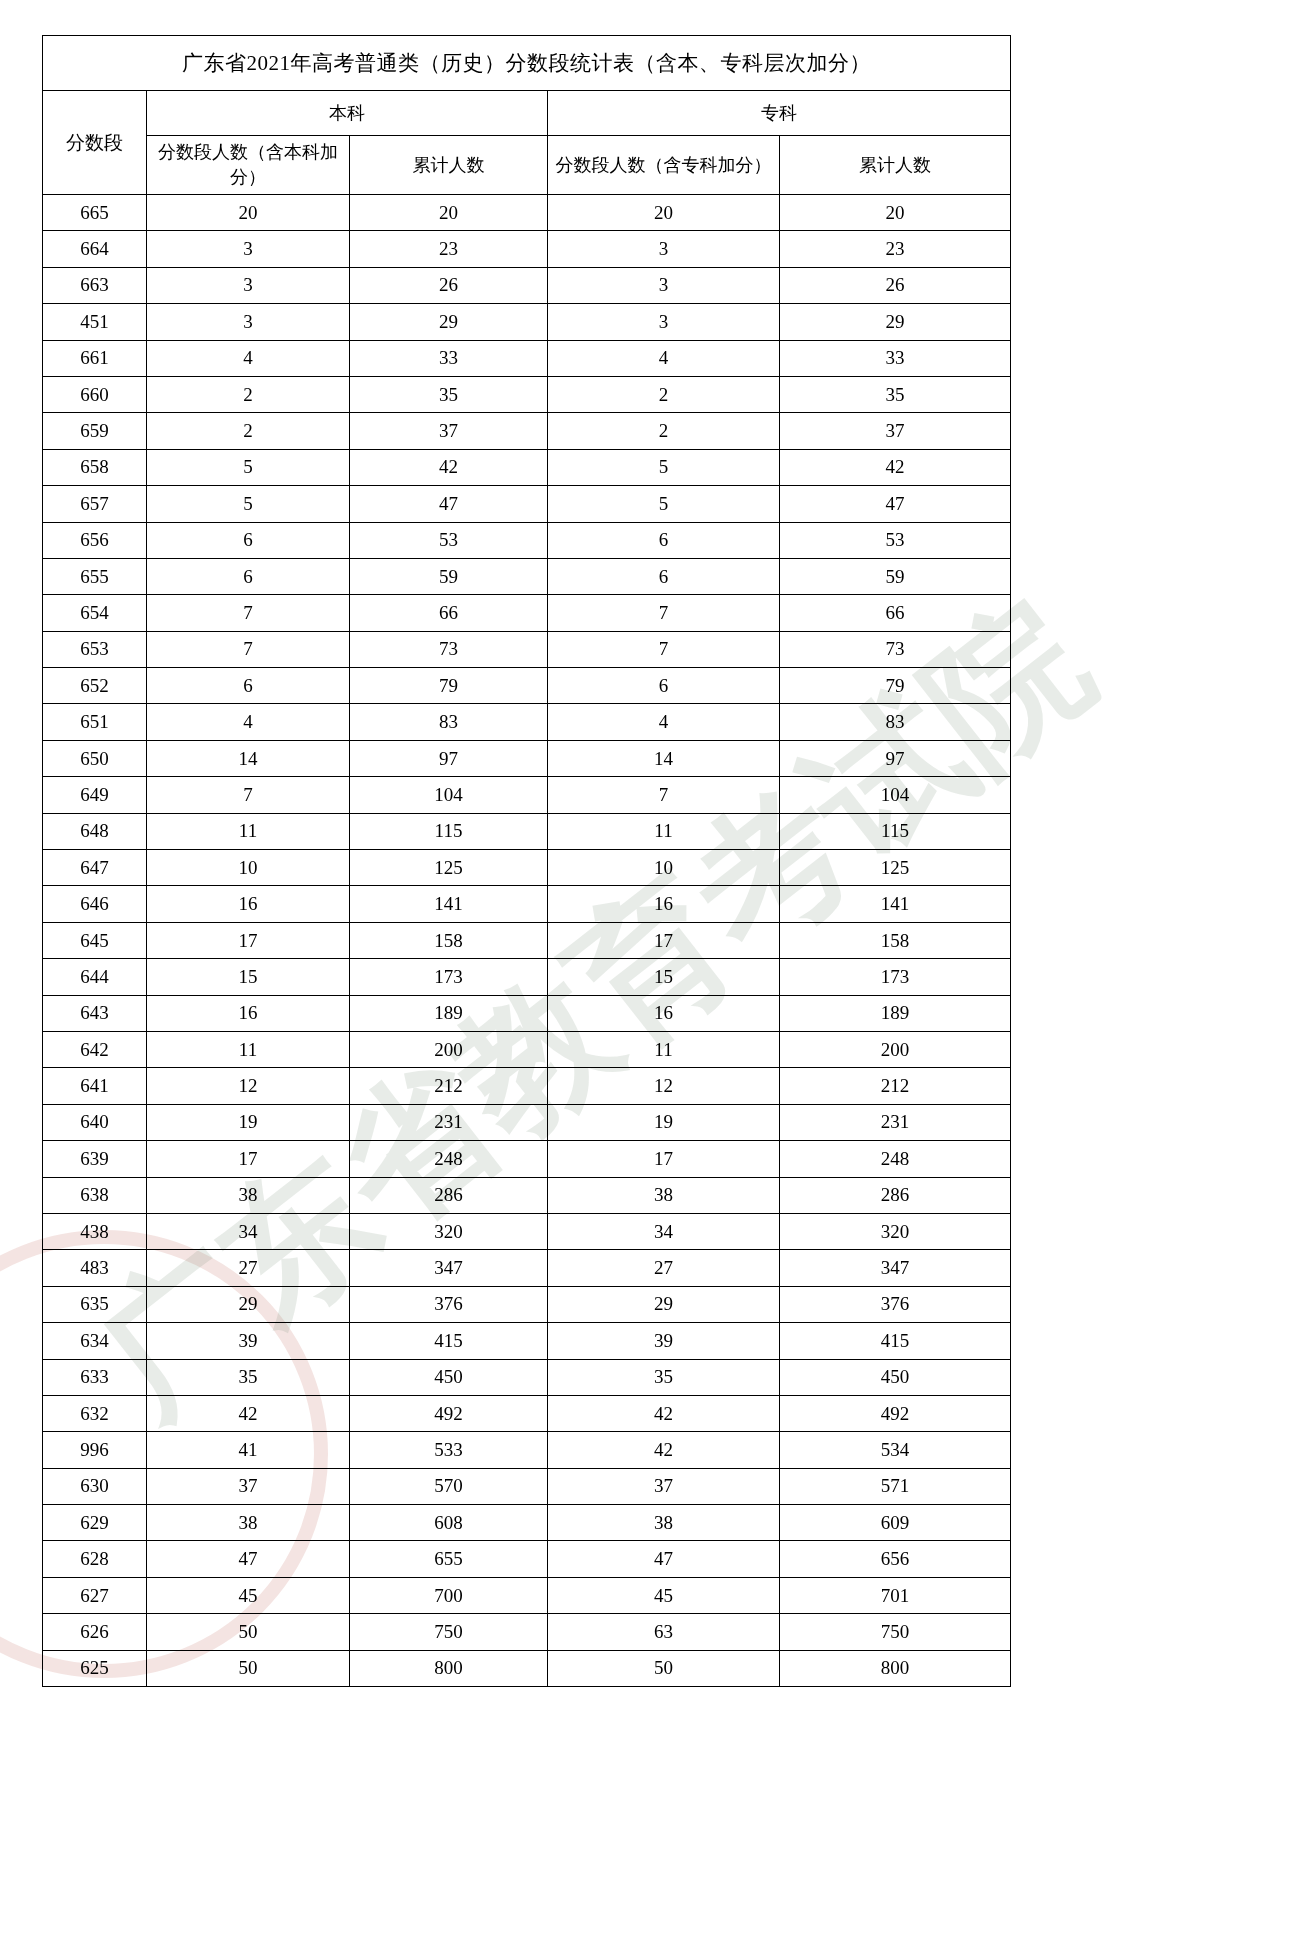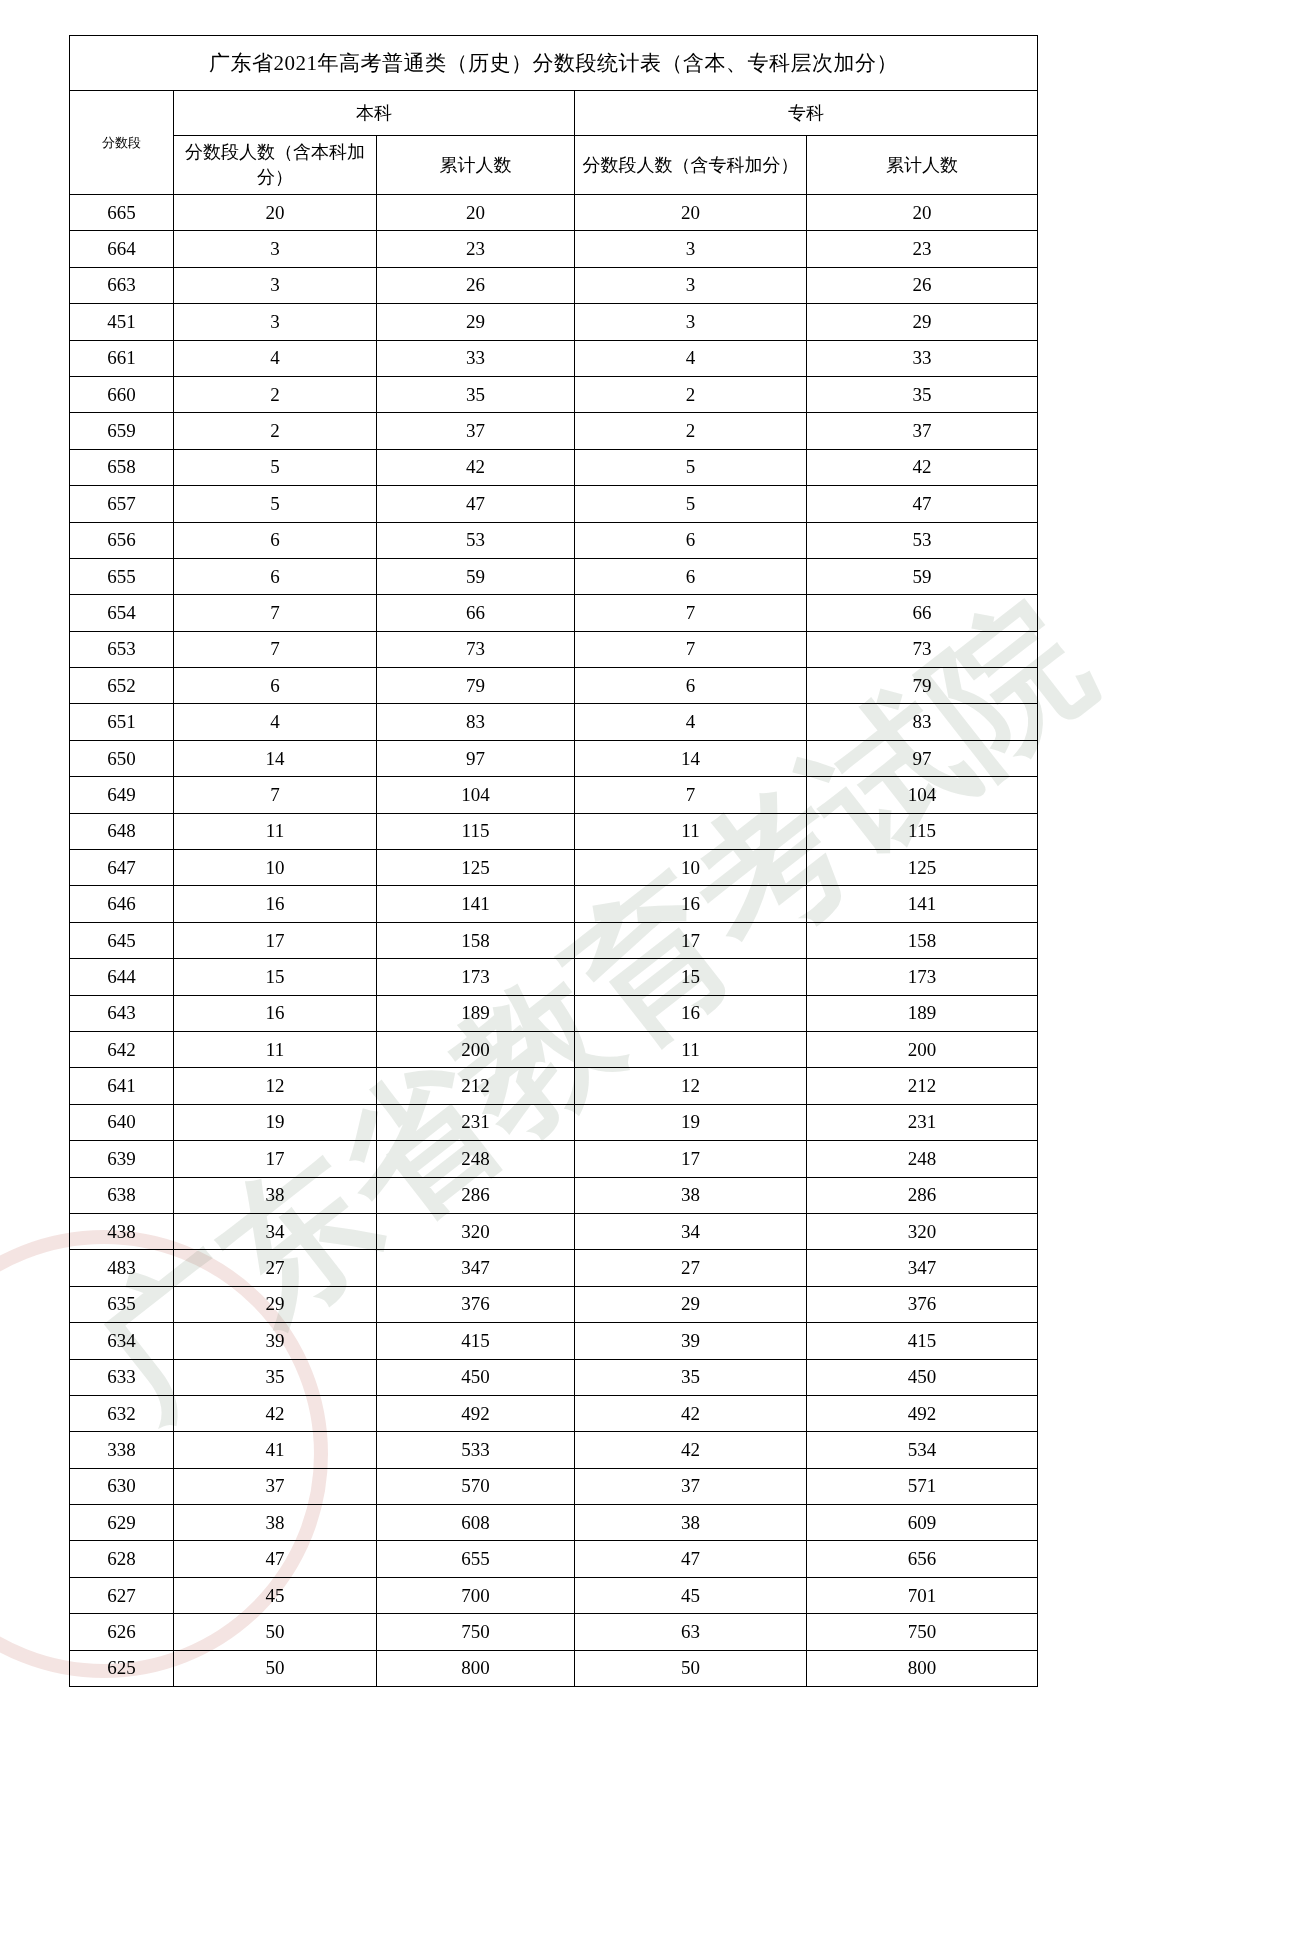--- a/index.html
+++ b/index.html
@@ -49,21 +49,20 @@
     left: 42px;
     top: 35px;
     width: 968px;
     z-index: 2;
   }
   table.stats {
     border-collapse: collapse;
     width: 968px;
     table-layout: fixed;
     background: transparent;
-    margin-left: 27px;
   }
   table.stats td, table.stats th {
     border: 1px solid #000000;
     text-align: center;
     vertical-align: middle;
     font-weight: normal;
     padding: 0;
   }
   .title-cell {
     height: 54px;
@@ -74,21 +73,21 @@
     height: 44px;
     font-size: 18px;
   }
   .hdr-sub {
     height: 58px;
     font-size: 18px;
     line-height: 25px;
     padding: 0 6px;
   }
   .hdr-score {
-    font-size: 13px;
+    font-size: 19px;
   }
   td.data {
     height: 35.4px;
     font-size: 19px;
   }
   col.c-score { width: 104px; }
   col.c-bk-seg { width: 203px; }
   col.c-bk-cum { width: 198px; }
   col.c-zk-seg { width: 232px; }
   col.c-zk-cum { width: 231px; }
@@ -361,21 +360,21 @@
             <td class="data">450</td>
           </tr>
           <tr>
             <td class="data">632</td>
             <td class="data">42</td>
             <td class="data">492</td>
             <td class="data">42</td>
             <td class="data">492</td>
           </tr>
           <tr>
-            <td class="data">338</td>
+            <td class="data">996</td>
             <td class="data">41</td>
             <td class="data">533</td>
             <td class="data">42</td>
             <td class="data">534</td>
           </tr>
           <tr>
             <td class="data">630</td>
             <td class="data">37</td>
             <td class="data">570</td>
             <td class="data">37</td>

